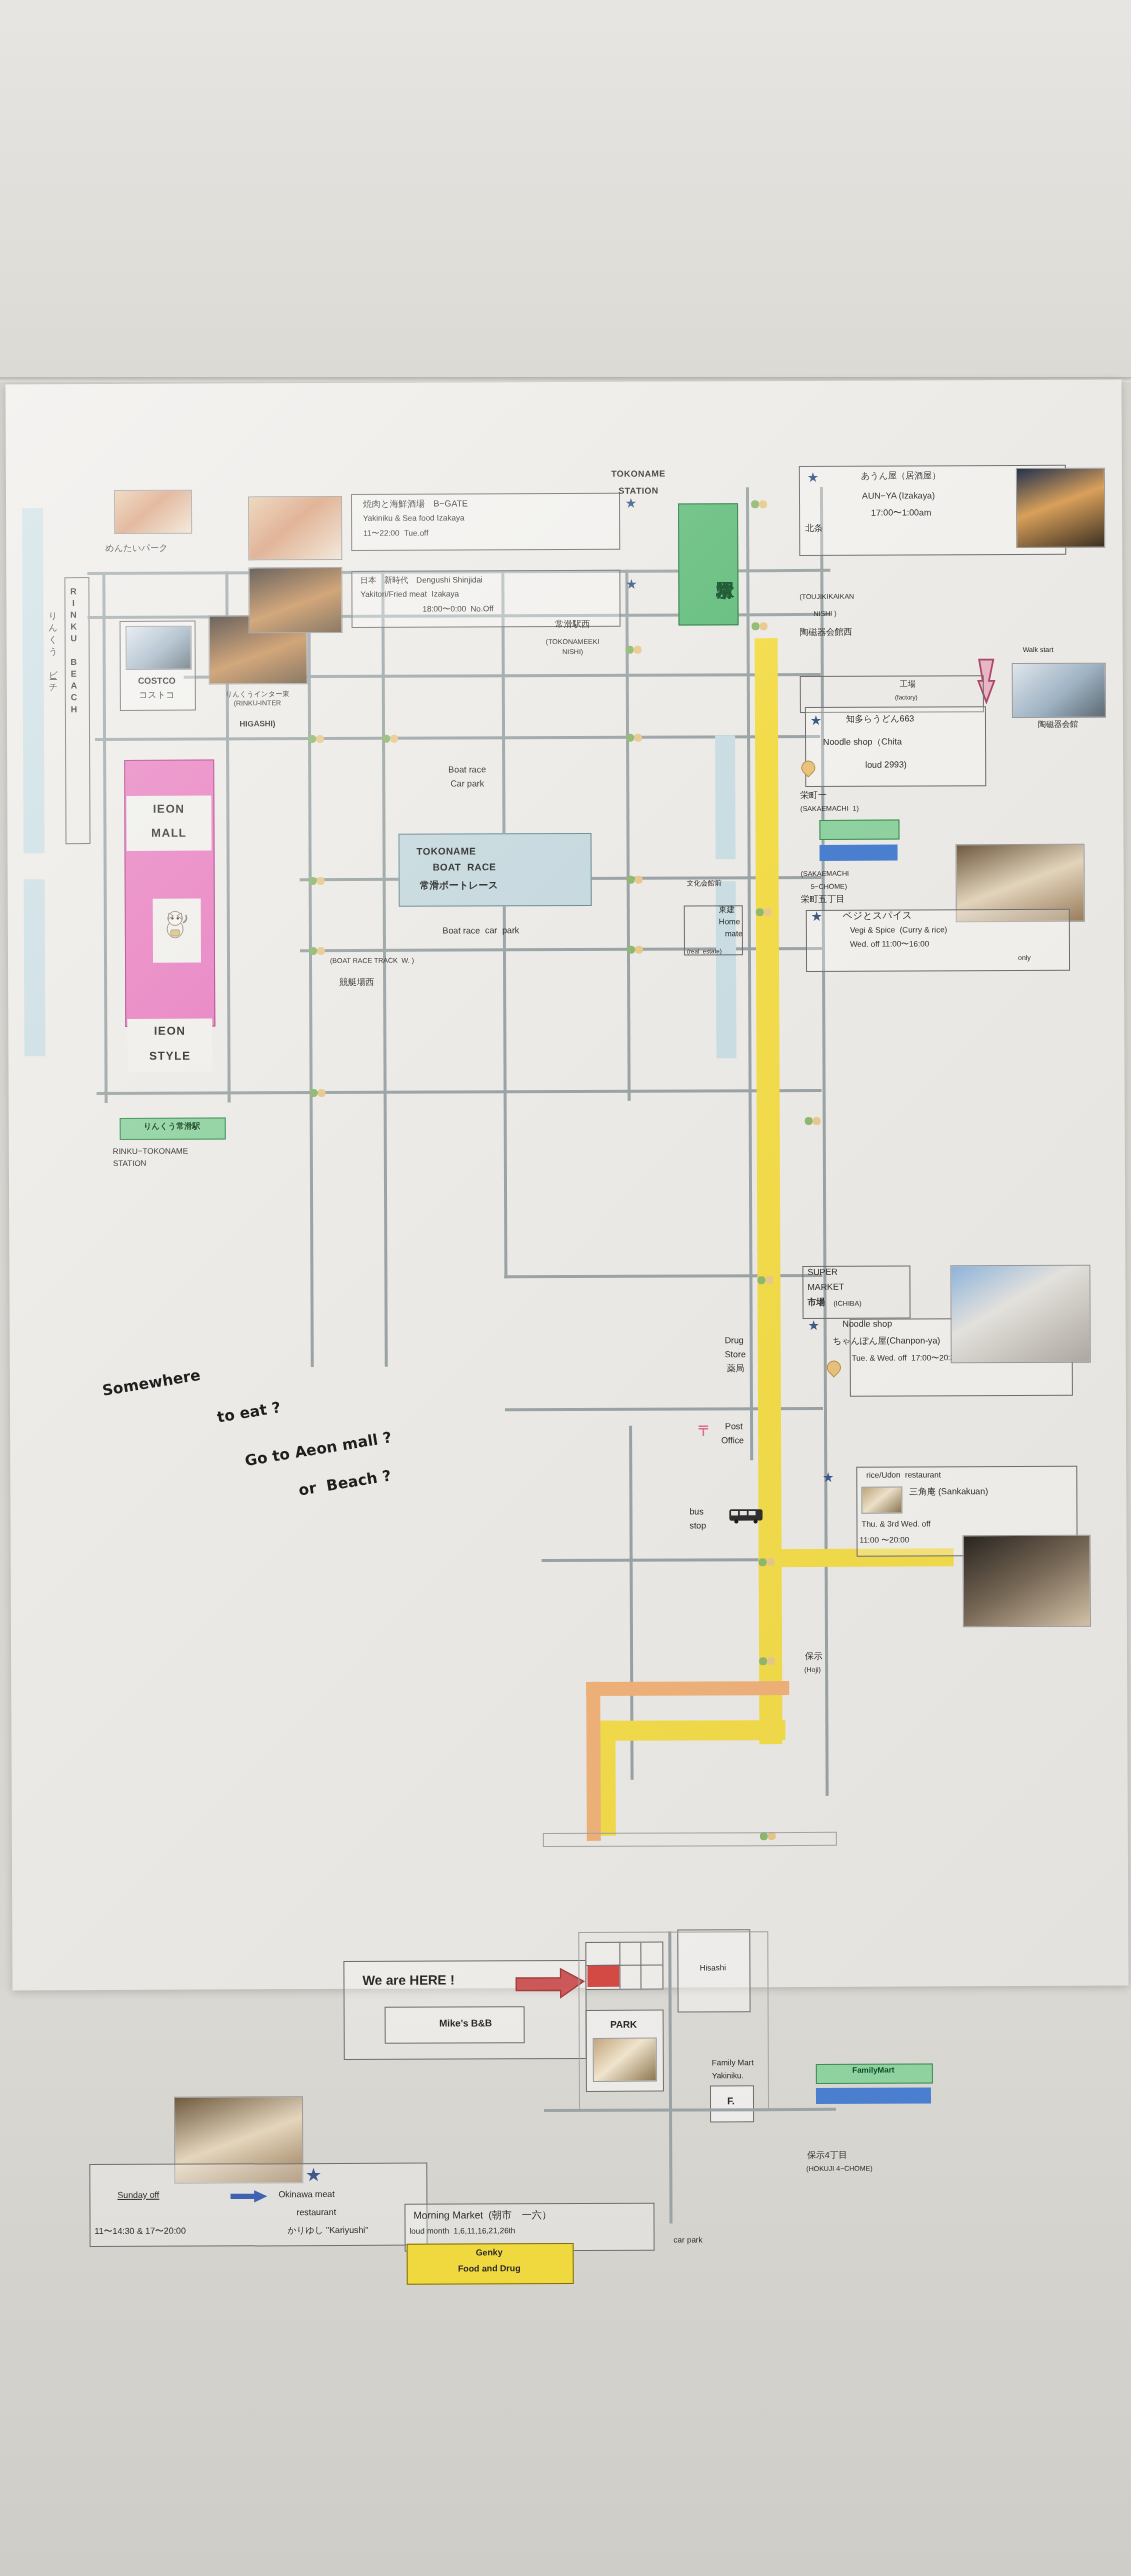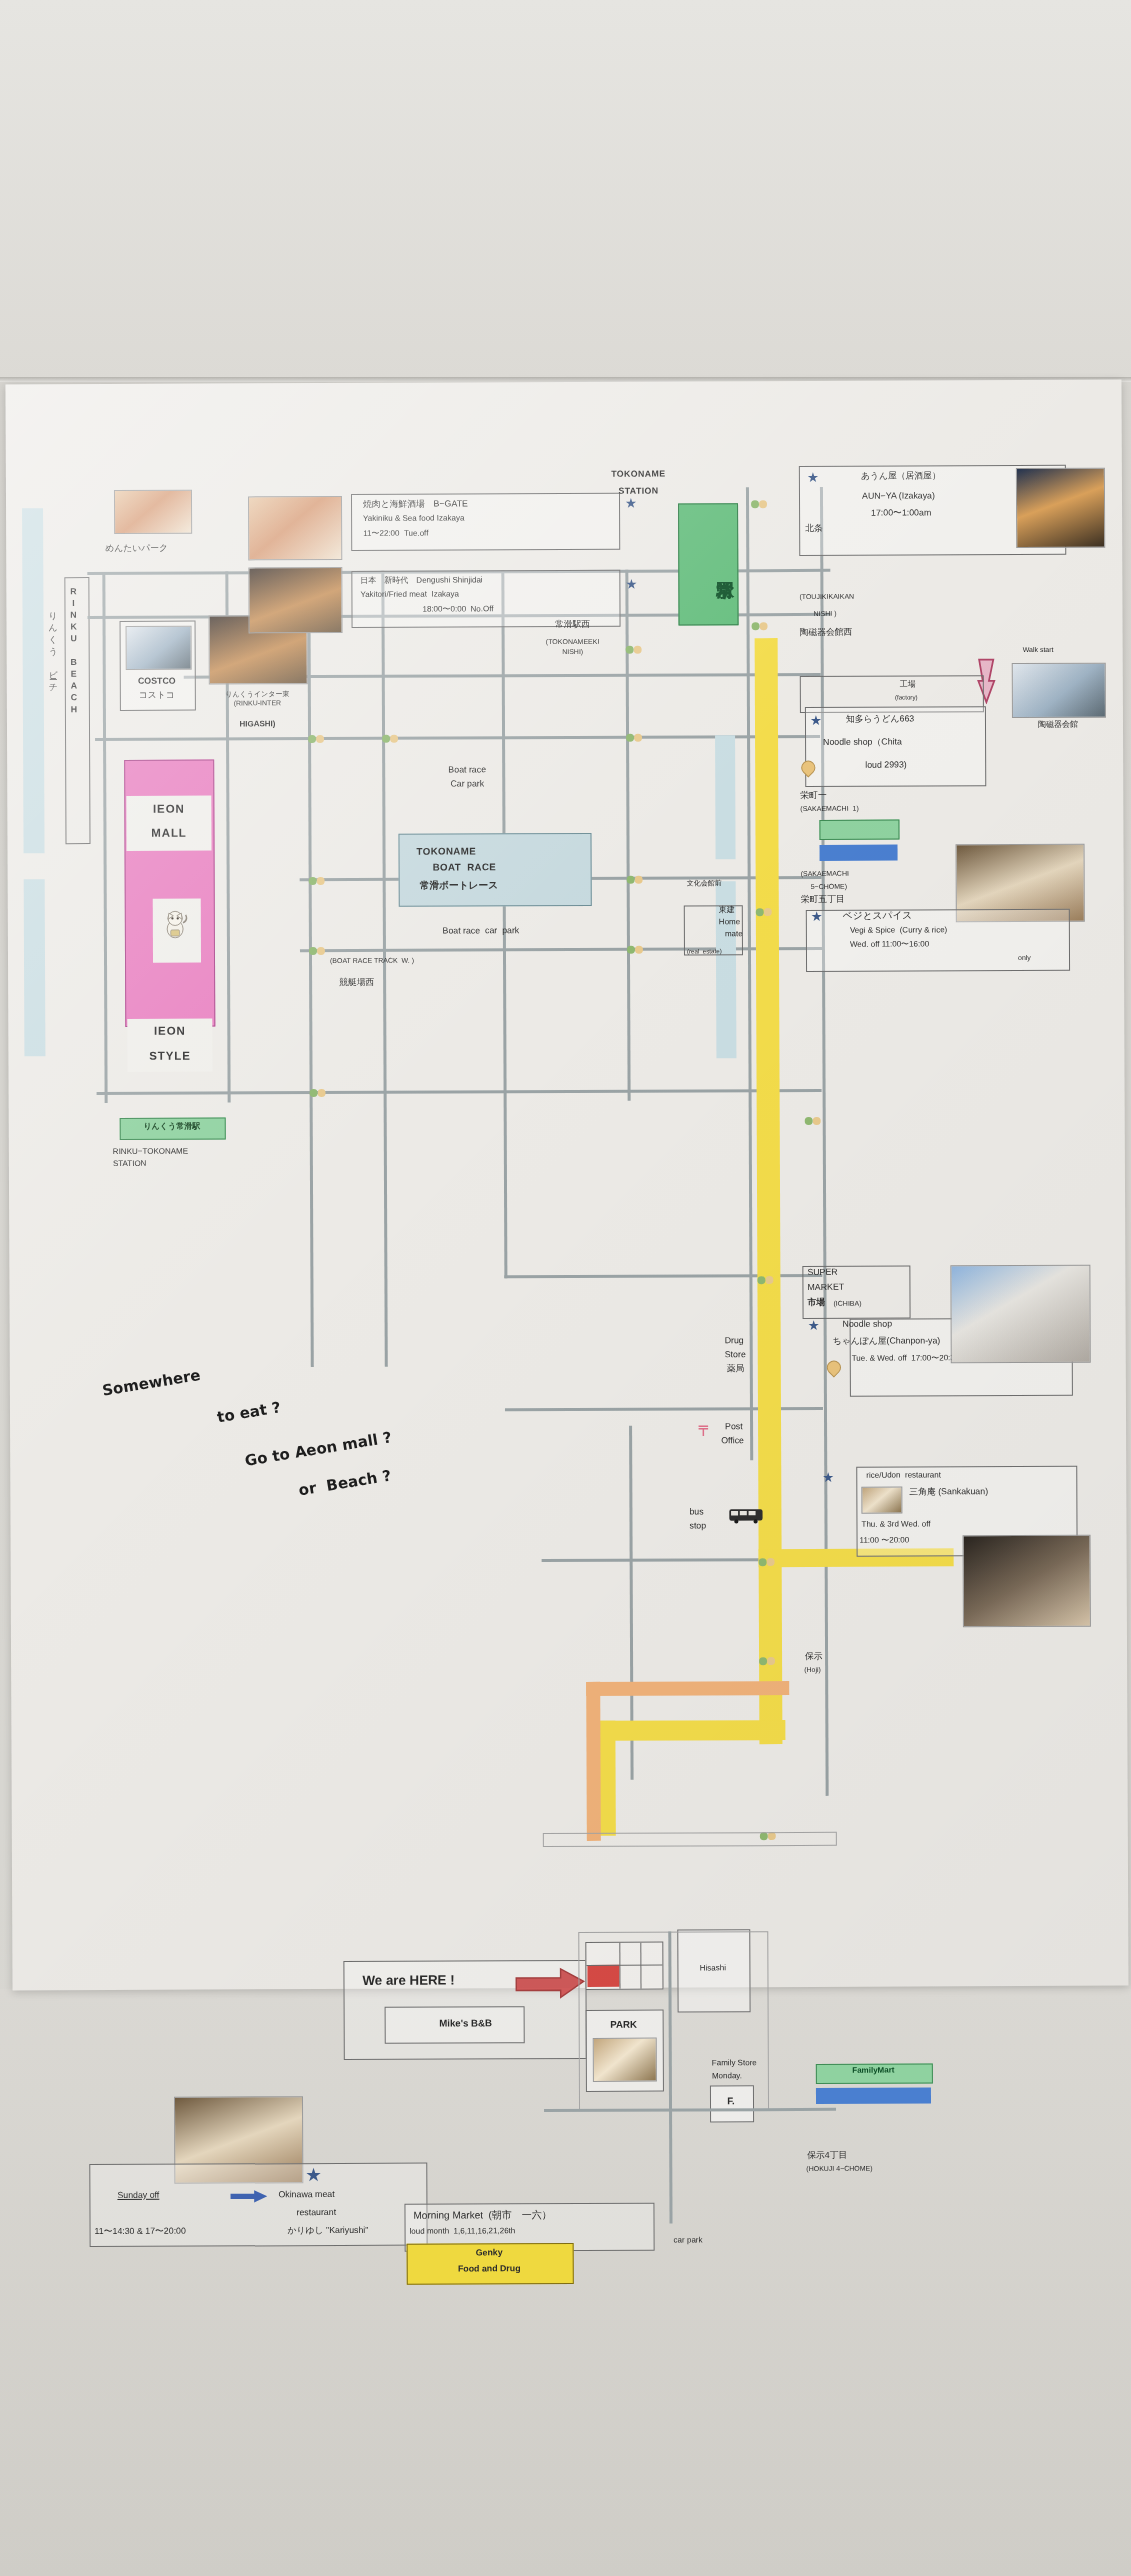--- a/index.html
+++ b/index.html
@@ -323,22 +323,22 @@
         <i style="left:54px;top:0;width:1.1px;height:46px;background:#6d6d6d;"></i>
       </div>
 
       <div class="box" style="left:665px;top:1548px;width:71px;height:81px;background:rgba(255,255,255,.4);"></div>
       <div class="lbl ctr" style="left:665px;top:1582px;width:71px;font-size:8px;">Hisashi</div>
 
       <div class="box" style="left:573px;top:1628px;width:76px;height:80px;background:rgba(255,255,255,.5);"></div>
       <div class="lbl ctr" style="left:573px;top:1637px;width:76px;font-size:9.7px;font-weight:bold;">PARK</div>
       <div class="photo ph-k" style="left:580px;top:1656px;width:62px;height:42px;"></div>
 
-      <div class="lbl" style="left:699px;top:1677px;font-size:8px;">Family Store</div>
-      <div class="lbl" style="left:699px;top:1690px;font-size:8px;">Monday.</div>
+      <div class="lbl" style="left:699px;top:1677px;font-size:8px;">Family Mart</div>
+      <div class="lbl" style="left:699px;top:1690px;font-size:8px;">Yakiniku.</div>
       <div class="box" style="left:697px;top:1704px;width:42px;height:35px;background:rgba(255,255,255,.55);"></div>
       <div class="lbl ctr" style="left:697px;top:1714px;width:42px;font-size:9.7px;font-weight:bold;">F.</div>
 
       <div class="greenSm" style="left:803px;top:1683px;width:115px;height:17.7px;"></div>
       <div class="lbl ctr" style="left:803px;top:1685px;width:115px;font-size:8px;font-weight:bold;color:#0c4e26;">FamilyMart</div>
       <div class="blueBar" style="left:803px;top:1707px;width:115px;height:16px;"></div>
 
       <div class="lbl" style="left:794px;top:1769px;font-size:8.8px;">保示4丁目</div>
       <div class="lbl" style="left:793px;top:1783px;font-size:7px;">(HOKUJI 4−CHOME)</div>
 

